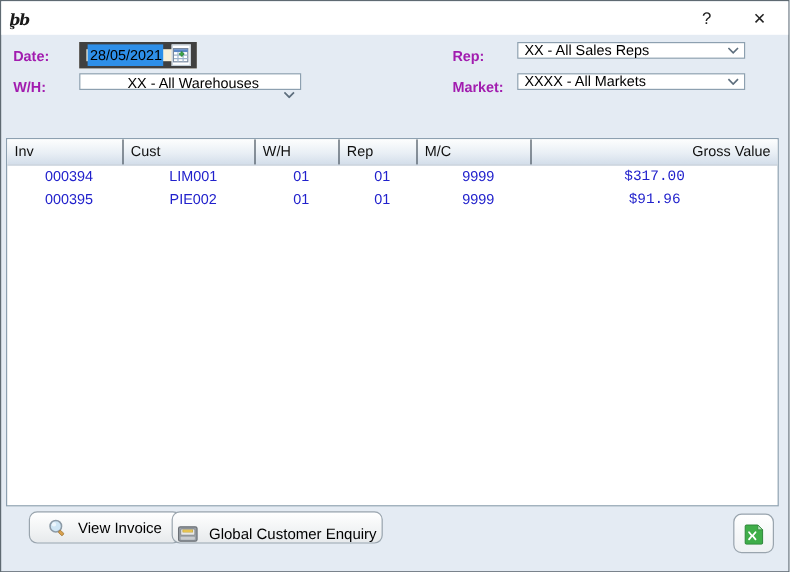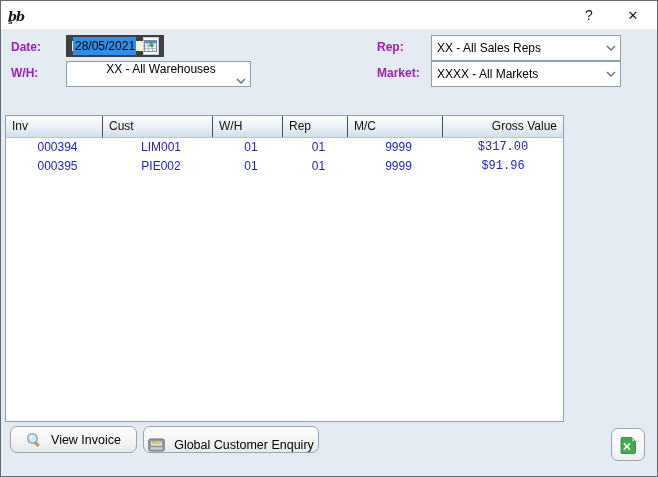--- a/index.html
+++ b/index.html
@@ -35,29 +35,29 @@
   }
   .date-text {
     font-size:12px; color:#000; background:#2e8fe8; padding:2px 1px 2px 2px; margin-left:1px;
     white-space:nowrap;
   }
   .date-caret { width:3px; height:16px; background:#e8953a; margin-left:5px; }
   .cal-btn { margin-left:2px; width:19px; height:18px; background:#fff;
     border:1px solid #c3cfd9; display:flex; align-items:center; justify-content:center; }
 
   .combo {
-    position:absolute; height:26px; background:#fff; border:1px solid #8da0b0;
+    position:absolute; height:14px; background:#fff; border:1px solid #8da0b0;
     display:flex; align-items:center; font-size:12px; color:#000; padding-left:5px;
   }
   .combo .chev { margin-left:auto; width:18px; height:100%; display:flex;
     align-items:center; justify-content:center; }
 
   
   .table {
-    position:absolute; left:4px; top:114px; width:559px; height:307px;
+    position:absolute; left:4px; top:114px; width:644px; height:307px;
     background:#ffffff; border:1px solid #8da0b0; overflow:hidden;
   }
   .cols { display:grid; grid-template-columns:97px 110px 70px 65px 95px 1fr; }
   .thead {
     height:22px; background:linear-gradient(#fdfefe,#e9eff5 55%,#d3deea);
     border-bottom:1px solid #b9c5d2;
   }
   .th { font-size:12px; color:#101010; line-height:21px; padding-left:6px;
     border-right:1px solid #45505b; overflow:hidden; white-space:nowrap; }
   .th:last-child { border-right:none; text-align:right; padding-right:6px; }
@@ -165,21 +165,21 @@
           <div class="td">000395</div>
           <div class="td">PIE002</div>
           <div class="td">01</div>
           <div class="td">01</div>
           <div class="td">9999</div>
           <div class="td">$91.96</div>
         </div>
       </div>
   </div>
 
-  <div class="btn" style="left:9px; top:425px; width:127px;">
+  <div class="btn" style="left:23px; top:425px; width:127px;">
     <span class="icon-box">
       <svg width="16" height="16" viewBox="0 0 16 16">
         <circle cx="6.5" cy="6.5" r="4.8" fill="#cfe6f5" stroke="#8c9aa6" stroke-width="1.3"></circle>
         <circle cx="5" cy="5" r="1.8" fill="#eef7fd" stroke="none"></circle>
         <rect x="10.2" y="9.6" width="4.6" height="2.6" rx="1" transform="rotate(45 10.2 9.6)" fill="#d9a14e" stroke="#9c7230" stroke-width="0.6"></rect>
       </svg>
     </span>
     <span>View Invoice</span>
   </div>
 

